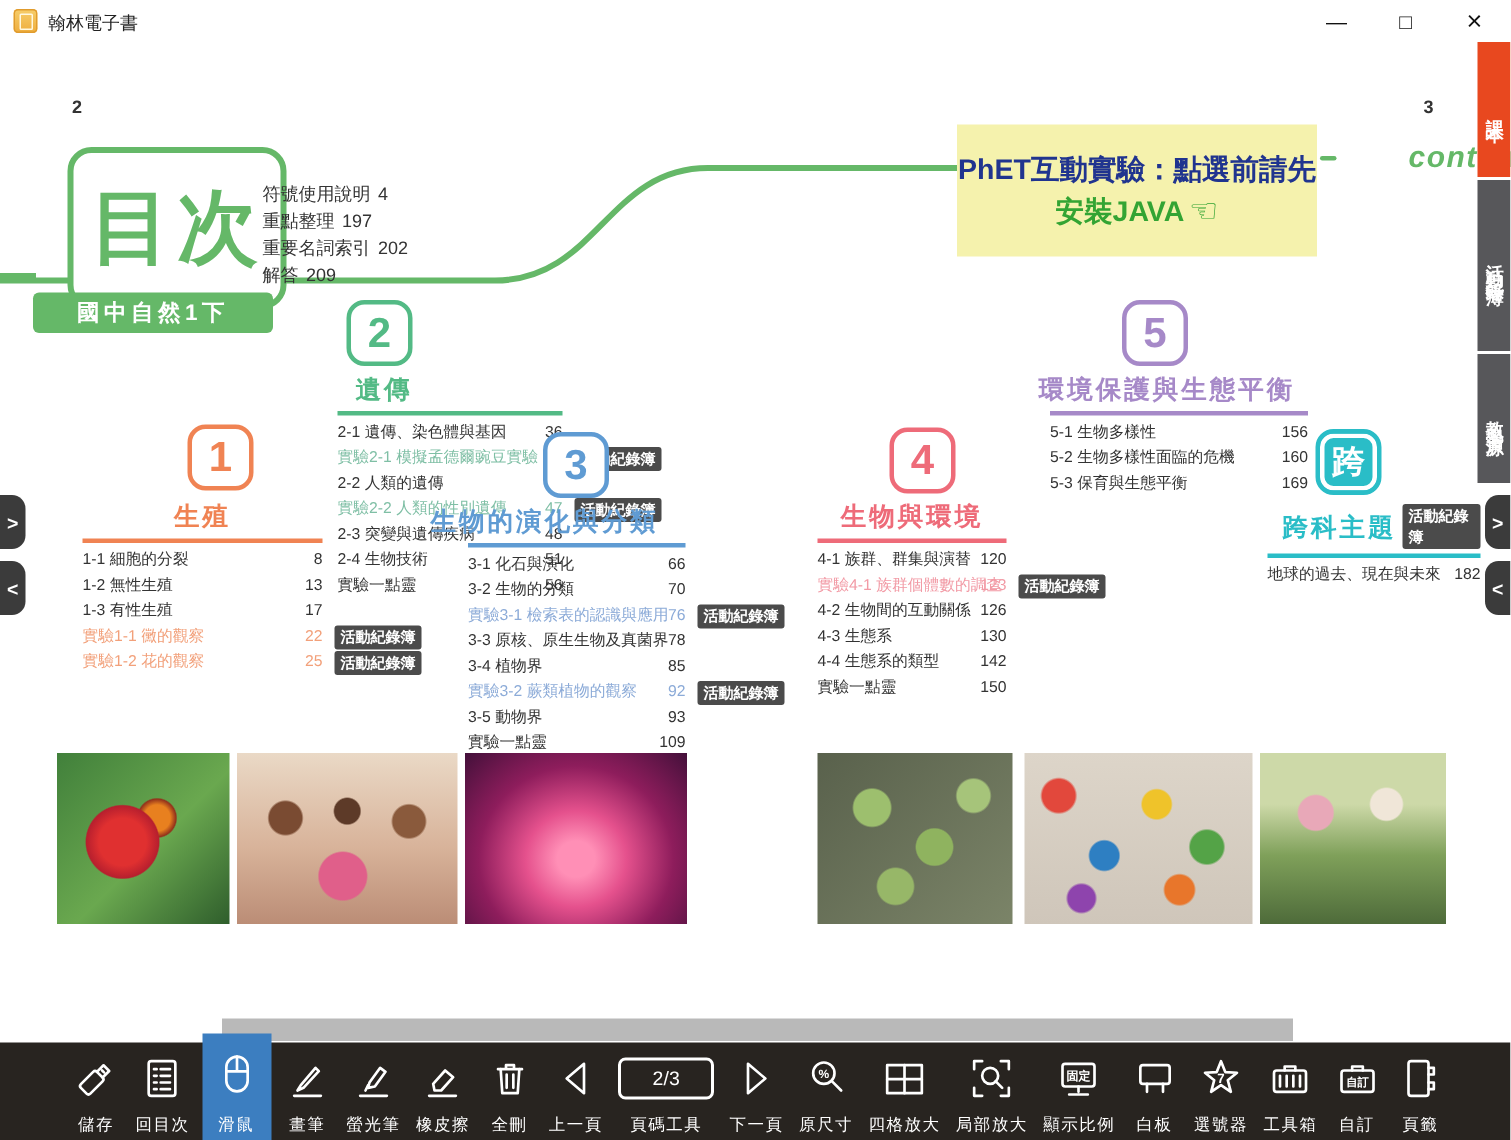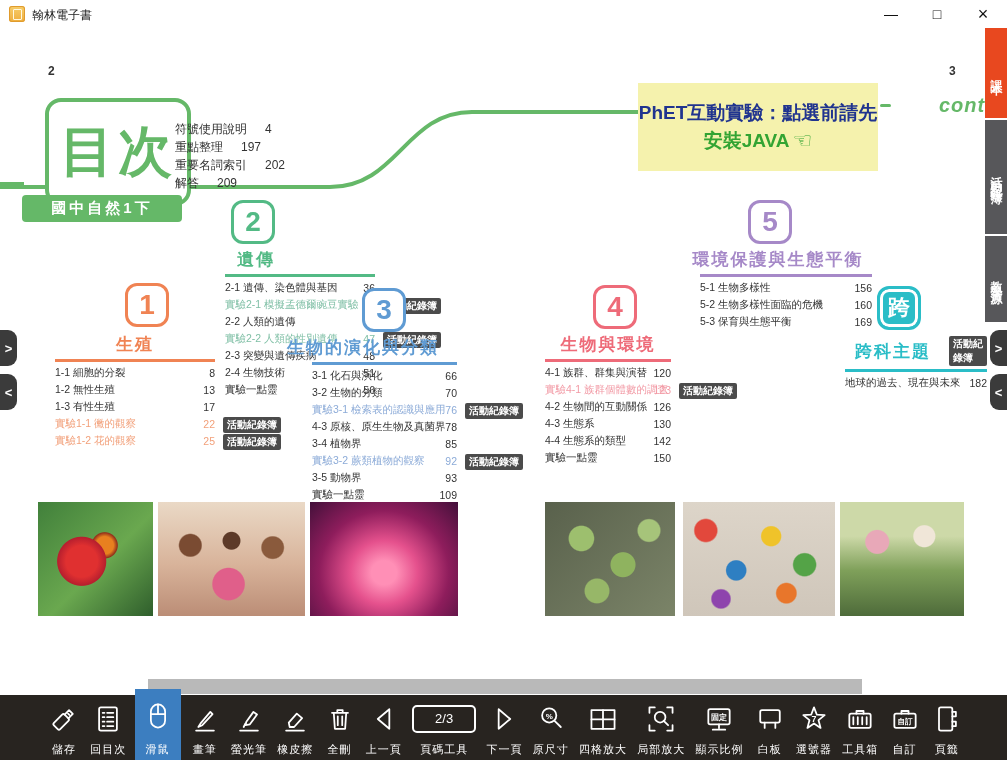--- a/index.html
+++ b/index.html
@@ -31,21 +31,21 @@
   
   .pgnum{position:absolute;font-size:12px;font-weight:bold;color:#333;z-index:5;}
   .pg-l{left:48px;top:64px;} .pg-r{left:949px;top:64px;}
   
   .toc-box{position:absolute;left:45px;top:98px;width:138px;height:100px;border:4px solid #65b868;
     border-radius:16px;display:flex;align-items:center;justify-content:center;background:#fff;z-index:4;}
   .toc-box span{font-size:54px;font-weight:bold;color:#65b868;letter-spacing:4px;}
   .toc-sub{position:absolute;left:22px;top:195px;width:160px;height:27px;background:#65b868;border-radius:4px;
     color:#fff;font-weight:bold;font-size:15px;letter-spacing:3px;display:flex;align-items:center;justify-content:center;z-index:5;}
   .front-list{position:absolute;left:175px;top:120px;z-index:4;}
-  .front-row{font-size:12px;color:#333;height:18px;display:flex;gap:18px;align-items:center;}
+  .front-row{font-size:12px;color:#333;height:18px;display:flex;gap:5px;align-items:center;}
   
   .note{position:absolute;left:638px;top:68px;width:240px;height:88px;background:#f5f2ad;z-index:6;
     display:flex;flex-direction:column;align-items:center;justify-content:center;gap:2px;margin-top:15px;}
   .note-l1{font-size:19px;font-weight:bold;color:#20348f;}
   .note-l2{font-size:19px;font-weight:bold;color:#33a433;display:flex;align-items:center;gap:3px;}
   .note-hand{font-size:22px;}
   .content-wrap{position:absolute;left:880px;top:94px;z-index:6;display:flex;align-items:center;gap:4px;}
   .content-dash{width:11px;height:3px;background:#65b868;border-radius:2px;}
   .content-txt{color:#65b868;font-size:20px;font-weight:bold;font-style:italic;letter-spacing:1px;margin-left:44px;}
   
@@ -73,21 +73,21 @@
   .c3 .exp{color:#8cabd8;} .c3 .exp .pg{color:#8cabd8;}
   .c4 .numbox{border-color:#ee6b79;color:#ee6b79;margin-left:48px;}
   .c4 .chap-title{color:#ee6b79;position:relative;left:-12px;width:150px;text-align:center;margin-top:4px;}
   .c4 .chap-line{background:#ee6b79;}
   .c4 .exp{color:#f29aa5;} .c4 .exp .pg{color:#f29aa5;}
   .c5 .numbox{border-color:#a689c8;color:#a689c8;margin-left:48px;}
   .c5 .chap-title{color:#a689c8;position:relative;left:-12px;width:180px;text-align:center;margin-top:4px;}
   .c5 .chap-line{background:#a689c8;}
   .c6 .numbox{border-color:#2abdc7;background:#2abdc7;color:#fff;font-size:22px;margin-left:32px;
     box-shadow:inset 0 0 0 3px #fff;}
-  .c6 .cross-head{display:flex;align-items:center;gap:18px;margin-top:6px;}
+  .c6 .cross-head{display:flex;align-items:center;gap:4px;margin-top:6px;}
   .c6 .chap-title{color:#2abdc7;padding-left:10px;}
   .c6 .chap-line{background:#2abdc7;}
   .c6 .badge-inline{background:#4b4b4b;color:#fff;font-size:10px;font-weight:bold;padding:1px 4px;border-radius:2px;}
   
   .photo{position:absolute;top:502px;height:114px;z-index:4;}
   .ph1{left:38px;width:115px;background:
     radial-gradient(circle at 38% 52%, #e03030 0 17%, #b71f2e 26%, rgba(0,0,0,0) 27%),
     radial-gradient(circle at 58% 38%, #e8801f 0 9%, #93321b 13%, rgba(0,0,0,0) 14%),
     linear-gradient(135deg,#41803b,#6aa84f 55%,#2f5e2c);}
   .ph2{left:158px;width:147px;background:
@@ -225,21 +225,21 @@
 </div>
 
 <div class="chap c3" style="left:312px;top:288px;width:145px;">
   <div class="numbox">3</div>
   <div class="chap-title">生物的演化與分類</div>
   <div class="chap-line"></div>
   <div class="rows">
     <div class="row"><span>3-1 化石與演化</span><span class="pg">66</span></div>
     <div class="row"><span>3-2 生物的分類</span><span class="pg">70</span></div>
     <div class="row exp"><span>實驗3-1 檢索表的認識與應用</span><span class="pg">76</span><span class="badge">活動紀錄簿</span></div>
-    <div class="row"><span>4-3 原核、原生生物及真菌界</span><span class="pg">78</span></div>
+    <div class="row"><span>3-3 原核、原生生物及真菌界</span><span class="pg">78</span></div>
     <div class="row"><span>3-4 植物界</span><span class="pg">85</span></div>
     <div class="row exp"><span>實驗3-2 蕨類植物的觀察</span><span class="pg">92</span><span class="badge">活動紀錄簿</span></div>
     <div class="row"><span>3-5 動物界</span><span class="pg">93</span></div>
     <div class="row"><span>實驗一點靈</span><span class="pg">109</span></div>
   </div>
 </div>
 
 <div class="chap c4" style="left:545px;top:285px;width:126px;">
   <div class="numbox">4</div>
   <div class="chap-title">生物與環境</div>

